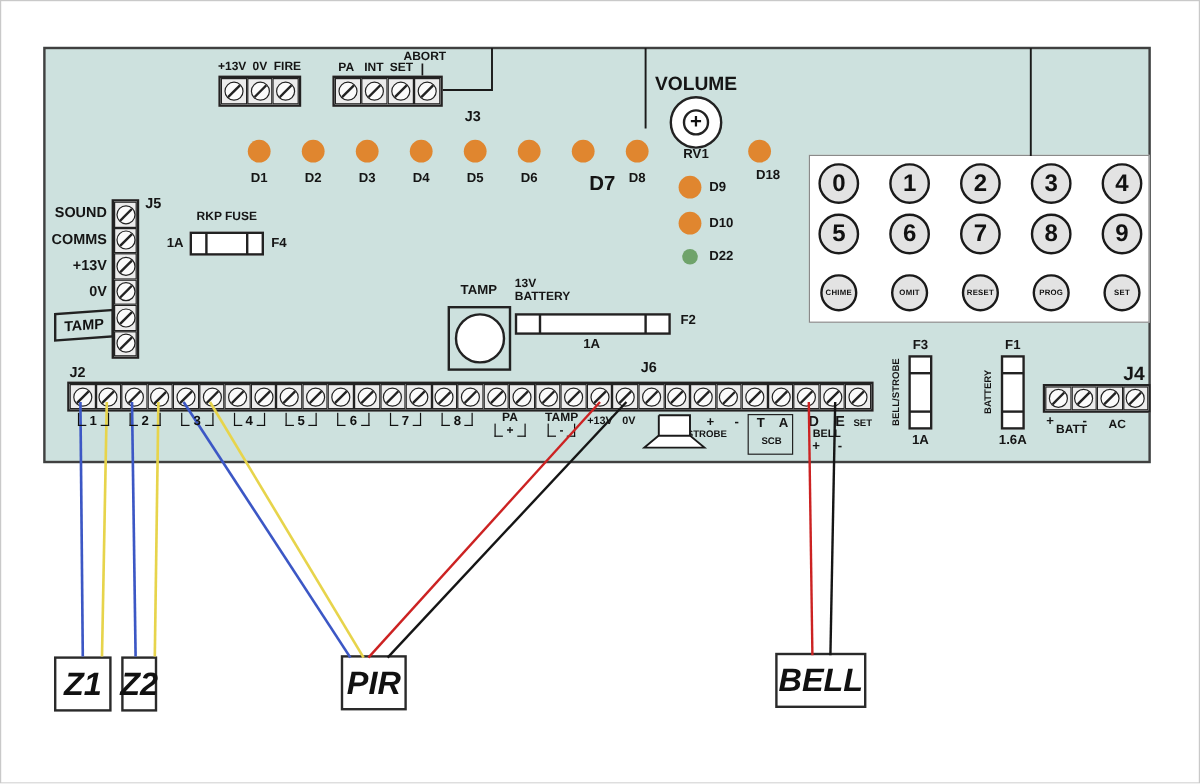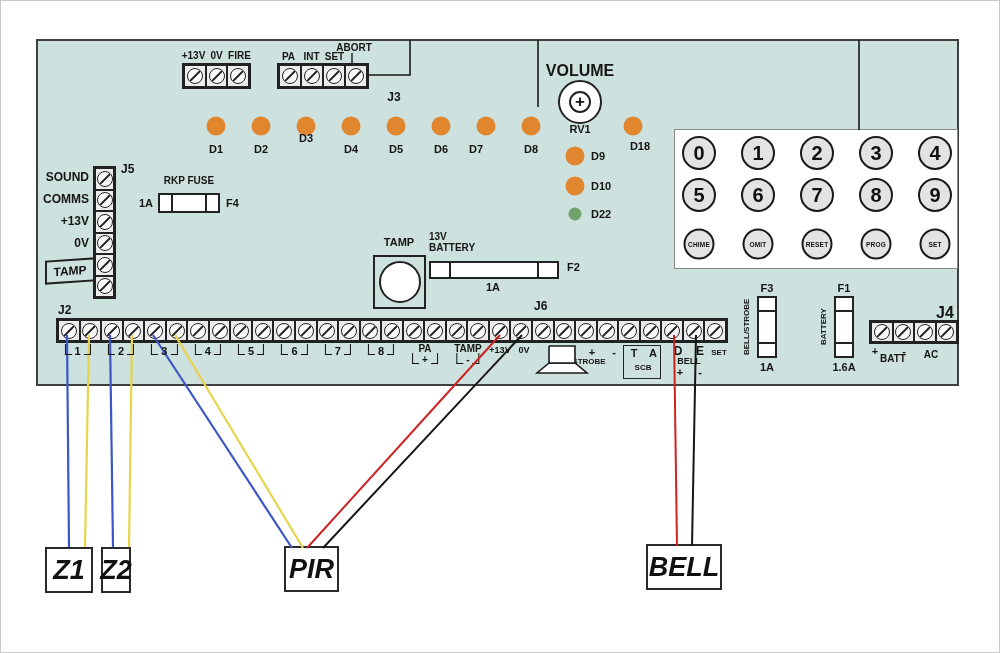--- a/index.html
+++ b/index.html
@@ -450,29 +450,29 @@
     <div class="lbl" style="left: 238.5px; top: 50px; font-size: 10px;">FIRE</div>
     <div class="lbl" style="left: 287.5px; top: 51px; font-size: 10px;">PA</div>
     <div class="lbl" style="left: 310.5px; top: 51px; font-size: 10px;">INT</div>
     <div class="lbl" style="left: 333.5px; top: 51px; font-size: 10px;">SET</div>
     <div class="lbl" style="left: 353px; top: 42px; font-size: 10px;">ABORT</div>
     <div class="led" style="left: 215px; top: 125px; width: 19px; height: 19px; background: rgb(224, 134, 47);"></div>
     <div class="lbl" style="left: 215px; top: 143px; font-size: 11px;">D1</div>
     <div class="led" style="left: 260px; top: 125px; width: 19px; height: 19px; background: rgb(224, 134, 47);"></div>
     <div class="lbl" style="left: 260px; top: 143px; font-size: 11px;">D2</div>
     <div class="led" style="left: 305px; top: 125px; width: 19px; height: 19px; background: rgb(224, 134, 47);"></div>
-    <div class="lbl" style="left: 305px; top: 132px; font-size: 11px;">D3</div>
+    <div class="lbl" style="left: 305px; top: 143px; font-size: 11px;">D3</div>
     <div class="led" style="left: 350px; top: 125px; width: 19px; height: 19px; background: rgb(224, 134, 47);"></div>
     <div class="lbl" style="left: 350px; top: 143px; font-size: 11px;">D4</div>
     <div class="led" style="left: 395px; top: 125px; width: 19px; height: 19px; background: rgb(224, 134, 47);"></div>
     <div class="lbl" style="left: 395px; top: 143px; font-size: 11px;">D5</div>
     <div class="led" style="left: 440px; top: 125px; width: 19px; height: 19px; background: rgb(224, 134, 47);"></div>
     <div class="lbl" style="left: 440px; top: 143px; font-size: 11px;">D6</div>
     <div class="led" style="left: 485px; top: 125px; width: 19px; height: 19px; background: rgb(224, 134, 47);"></div>
-    <div class="lbl" style="left: 475px; top: 143px; font-size: 11px;">D7</div>
+    <div class="lbl" style="left: 501px; top: 143px; font-size: 17px;">D7</div>
     <div class="led" style="left: 530px; top: 125px; width: 19px; height: 19px; background: rgb(224, 134, 47);"></div>
     <div class="lbl" style="left: 530px; top: 143px; font-size: 11px;">D8</div>
     <div class="led" style="left: 632px; top: 125px; width: 19px; height: 19px; background: rgb(224, 134, 47);"></div>
     <div class="lbl" style="left: 639px; top: 140px; font-size: 11px;">D18</div>
     <div class="led" style="left: 574px; top: 155px; width: 19px; height: 19px; background: rgb(224, 134, 47);"></div>
     <div class="lbl left" style="left: 590px; top: 150px; font-size: 11px;">D9</div>
     <div class="led" style="left: 574px; top: 185px; width: 19px; height: 19px; background: rgb(224, 134, 47);"></div>
     <div class="lbl left" style="left: 590px; top: 180px; font-size: 11px;">D10</div>
     <div class="led" style="left: 574px; top: 213px; width: 13px; height: 13px; background: rgb(111, 163, 107);"></div>
     <div class="lbl left" style="left: 590px; top: 208px; font-size: 11px;">D22</div>

